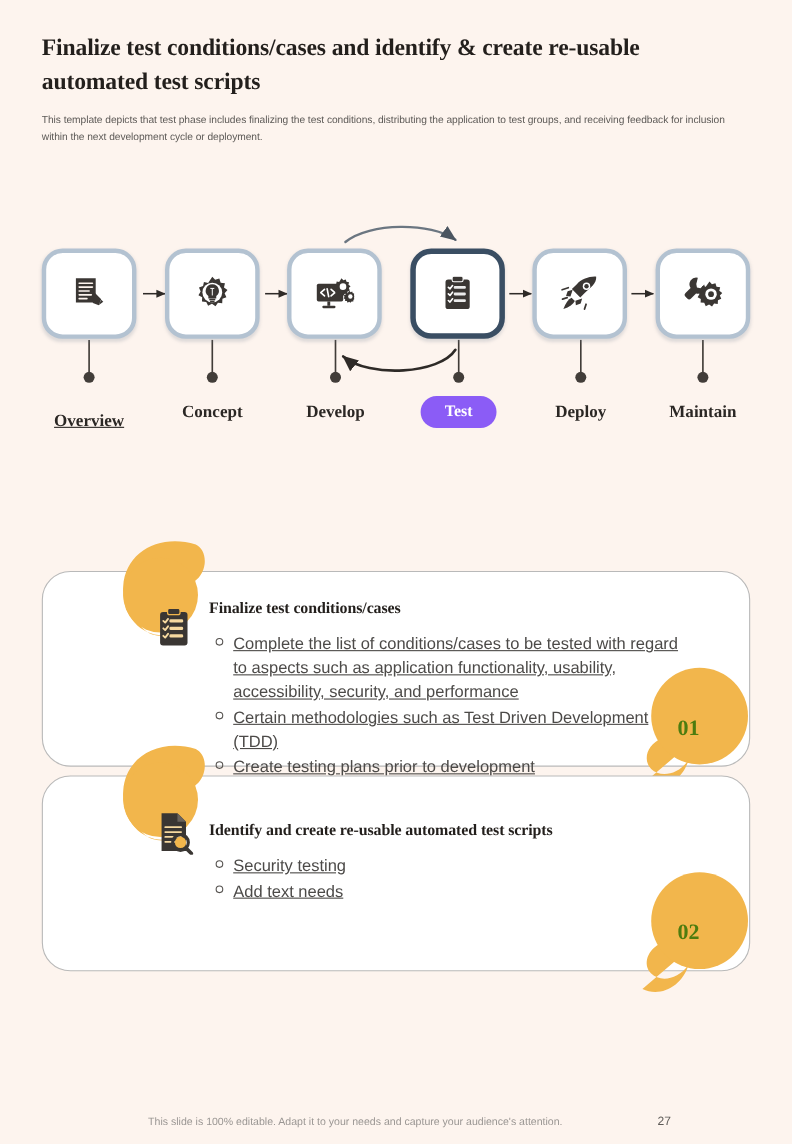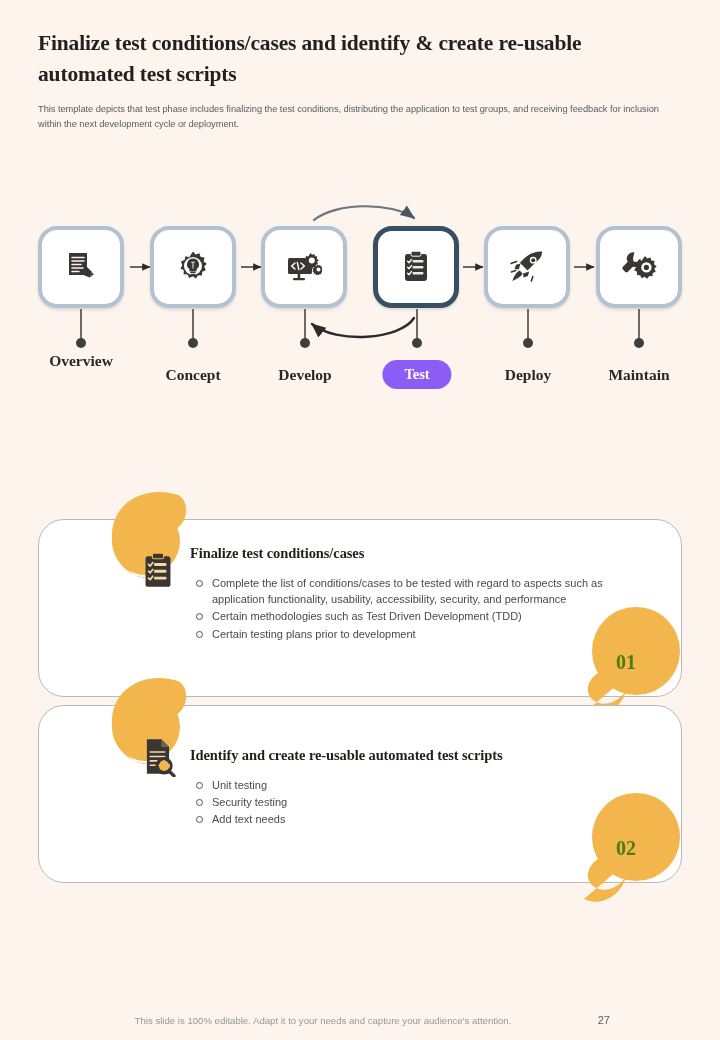--- a/index.html
+++ b/index.html
@@ -140,24 +140,25 @@
     letter-spacing: -0.1px;
   }
 
   .bullets {
     margin-top: 13px;
     list-style: none;
   }
   .bullets li {
     position: relative;
     padding-left: 22px;
-    font-size: 11px;
+    font-size: 15px;
     color: #4c4a48;
     line-height: 1.47;
     margin-bottom: 1px;
+    text-decoration: underline;
   }
   .bullets li::before {
     content: "";
     position: absolute;
     left: 6px;
     top: 5px;
     width: 5px;
     height: 5px;
     border: 1px solid #55524f;
     border-radius: 50%;
@@ -330,21 +331,21 @@
       <span>
         <svg width="36" height="34" viewBox="0 0 36 34">
           <path d="M24 6 l2.2 2.4 3.2-1 1 3.2 3.3 .5 -.8 3.2 2.7 2 -2.2 2.4 1.3 3 -3 1.3 -.2 3.3 -3.3-.3 -1.9 2.7 -2.7-1.9 -3 1.5 -1.4-3 -3.3-.2 .2-3.3 -2.9-1.6 1.7-2.9 -1.3-3 3.1-1.1 .7-3.2 3.2 .7 z" fill="#3a3633"></path>
           <circle cx="25.4" cy="17.4" r="5.2" fill="#ffffff"></circle>
           <circle cx="25.4" cy="17.4" r="2.6" fill="#3a3633"></circle>
           <path d="M13.4 2.4 a6.2 6.2 0 0 0 -6.6 9.4 L2.2 16.4 a2.4 2.4 0 0 0 0 3.4 l1.6 1.6 a2.4 2.4 0 0 0 3.4 0 l4.6-4.6 a6.2 6.2 0 0 0 7.4-8.2 l-3.4 3.4 -3.2-.6 -.6-3.2 z" fill="#3a3633"></path>
         </svg>
       </span>
     </div>
 
-    <div class="node-label" style="left:81px;  top:158px;">Overview</div>
+    <div class="node-label" style="left:81px;  top:180px;text-decoration:underline;">Overview</div>
     <div class="node-label" style="left:193px; top:172px;">Concept</div>
     <div class="node-label" style="left:305px; top:172px;">Develop</div>
     <div class="node-label active" style="left:417px; top:166px;">Test</div>
     <div class="node-label" style="left:528px; top:172px;">Deploy</div>
     <div class="node-label" style="left:639px; top:172px;">Maintain</div>
 
   </div>
 </div>
 
 <div class="cards">
@@ -372,21 +373,21 @@
           <polyline points="6.6,23.2 8.1,24.6 10.4,21.6"></polyline>
         </g>
       </svg>
     </span>
 
     <div class="card-body" style="top:26px;">
       <div class="card-heading">Finalize test conditions/cases</div>
       <ul class="bullets">
         <li>Complete the list of conditions/cases to be tested with regard to aspects such as application functionality, usability, accessibility, security, and performance</li>
         <li>Certain methodologies such as Test Driven Development (TDD)</li>
-        <li>Certain testing plans prior to development</li>
+        <li>Create testing plans prior to development</li>
       </ul>
     </div>
 
     <svg class="swoosh swoosh-right" style="top:76px;" width="120" height="130" viewBox="0 0 120 130">
       <path d="M10 118 C26 126 46 116 52 96 C42 110 26 112 18 104 C10 96 14 82 28 76 C44 70 56 80 64 72 Z" fill="#f2b64c"></path>
       <circle cx="62" cy="56" r="44" fill="#f2b64c"></circle>
     </svg>
     <div class="card-number" style="right:-12px; top:76px; transform:translate(-58px,56px);">01</div>
   </div>
 
@@ -410,21 +411,20 @@
         </g>
         <circle cx="21.5" cy="26" r="6.4" fill="none" stroke="#3a3633" stroke-width="2.6"></circle>
         <circle cx="21.5" cy="26" r="4.6" fill="#f2b64c"></circle>
         <line x1="26" y1="30.6" x2="30.4" y2="35" stroke="#3a3633" stroke-width="3" stroke-linecap="round"></line>
       </svg>
     </span>
 
     <div class="card-body" style="top:42px;">
       <div class="card-heading">Identify and create re-usable automated test scripts</div>
       <ul class="bullets">
-        <li>Unit testing</li>
         <li>Security testing</li>
         <li>Add text needs</li>
       </ul>
     </div>
 
     <svg class="swoosh swoosh-right" style="top:76px;" width="120" height="130" viewBox="0 0 120 130">
       <path d="M10 118 C26 126 46 116 52 96 C42 110 26 112 18 104 C10 96 14 82 28 76 C44 70 56 80 64 72 Z" fill="#f2b64c"></path>
       <circle cx="62" cy="56" r="44" fill="#f2b64c"></circle>
     </svg>
     <div class="card-number" style="right:-12px; top:76px; transform:translate(-58px,56px);">02</div>

